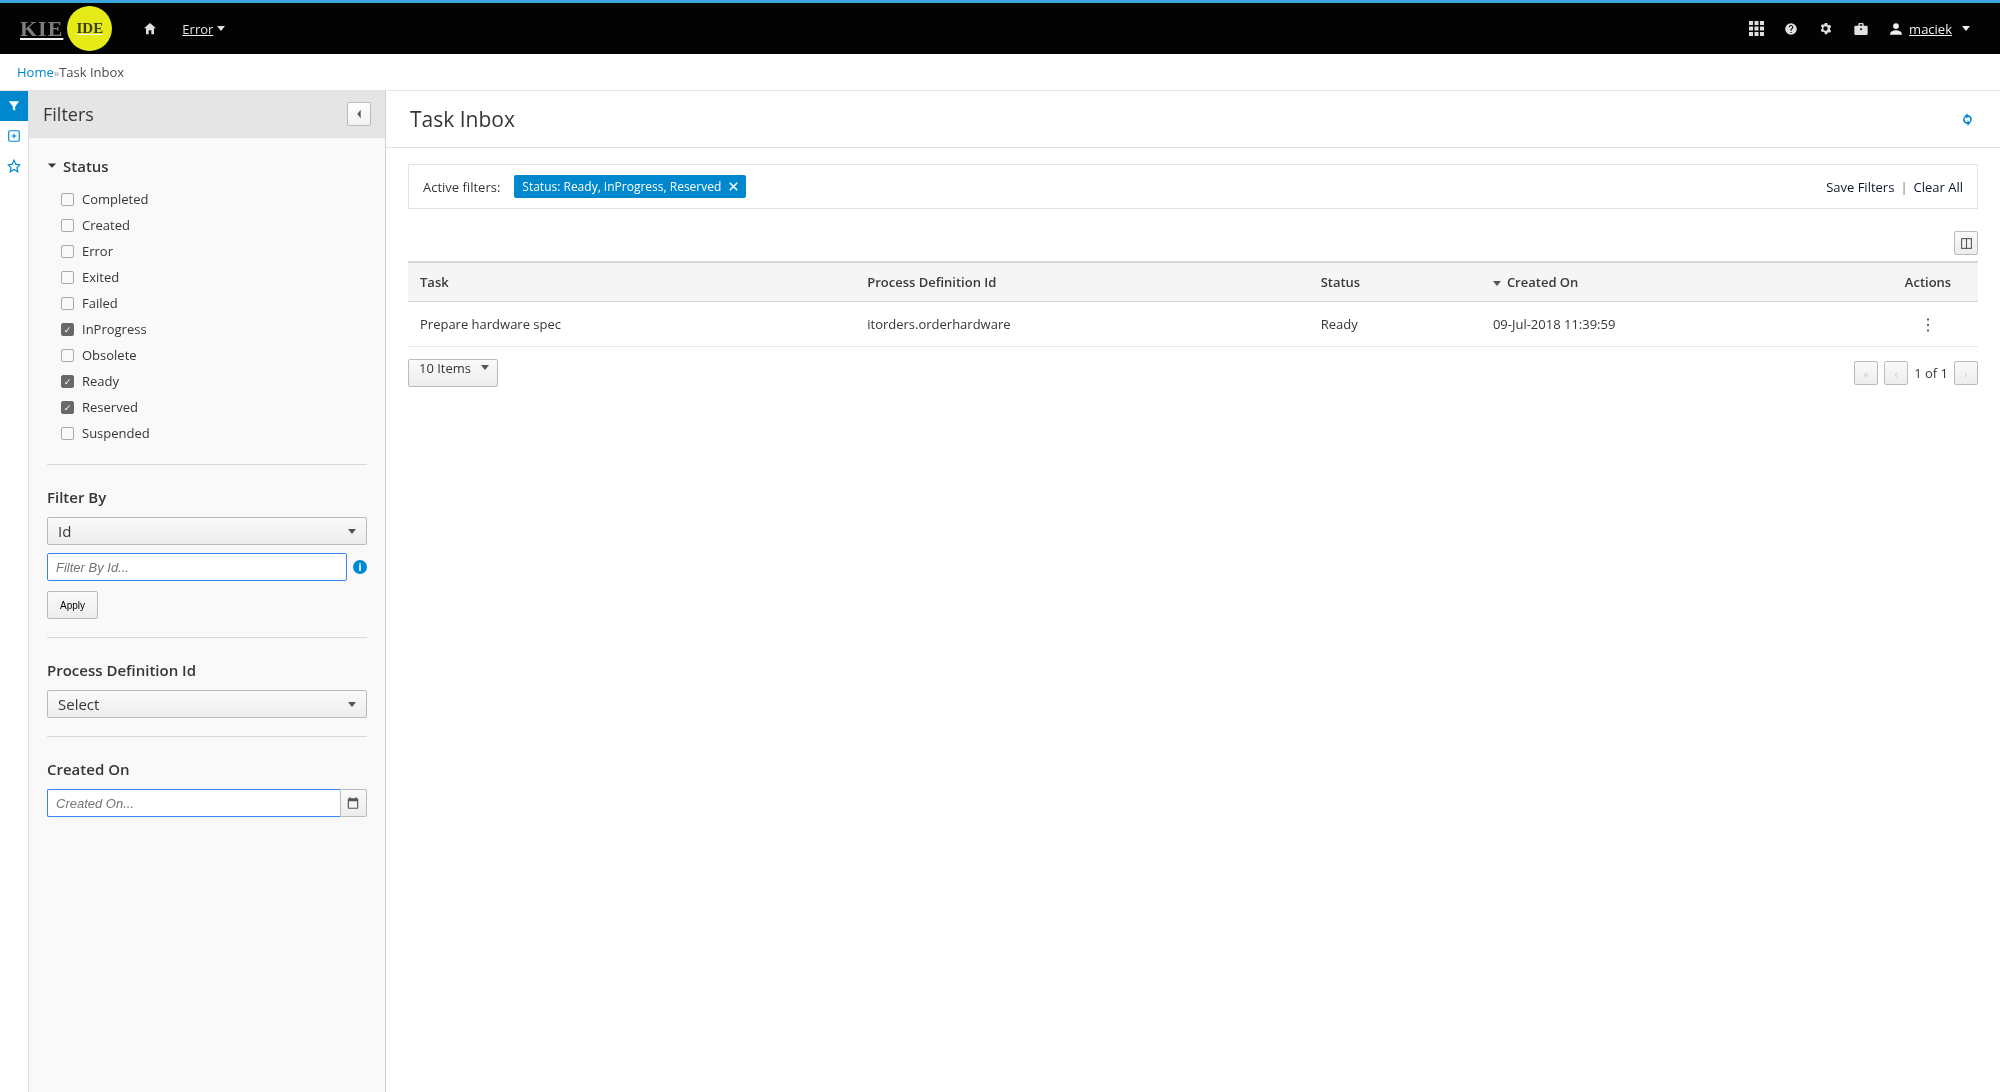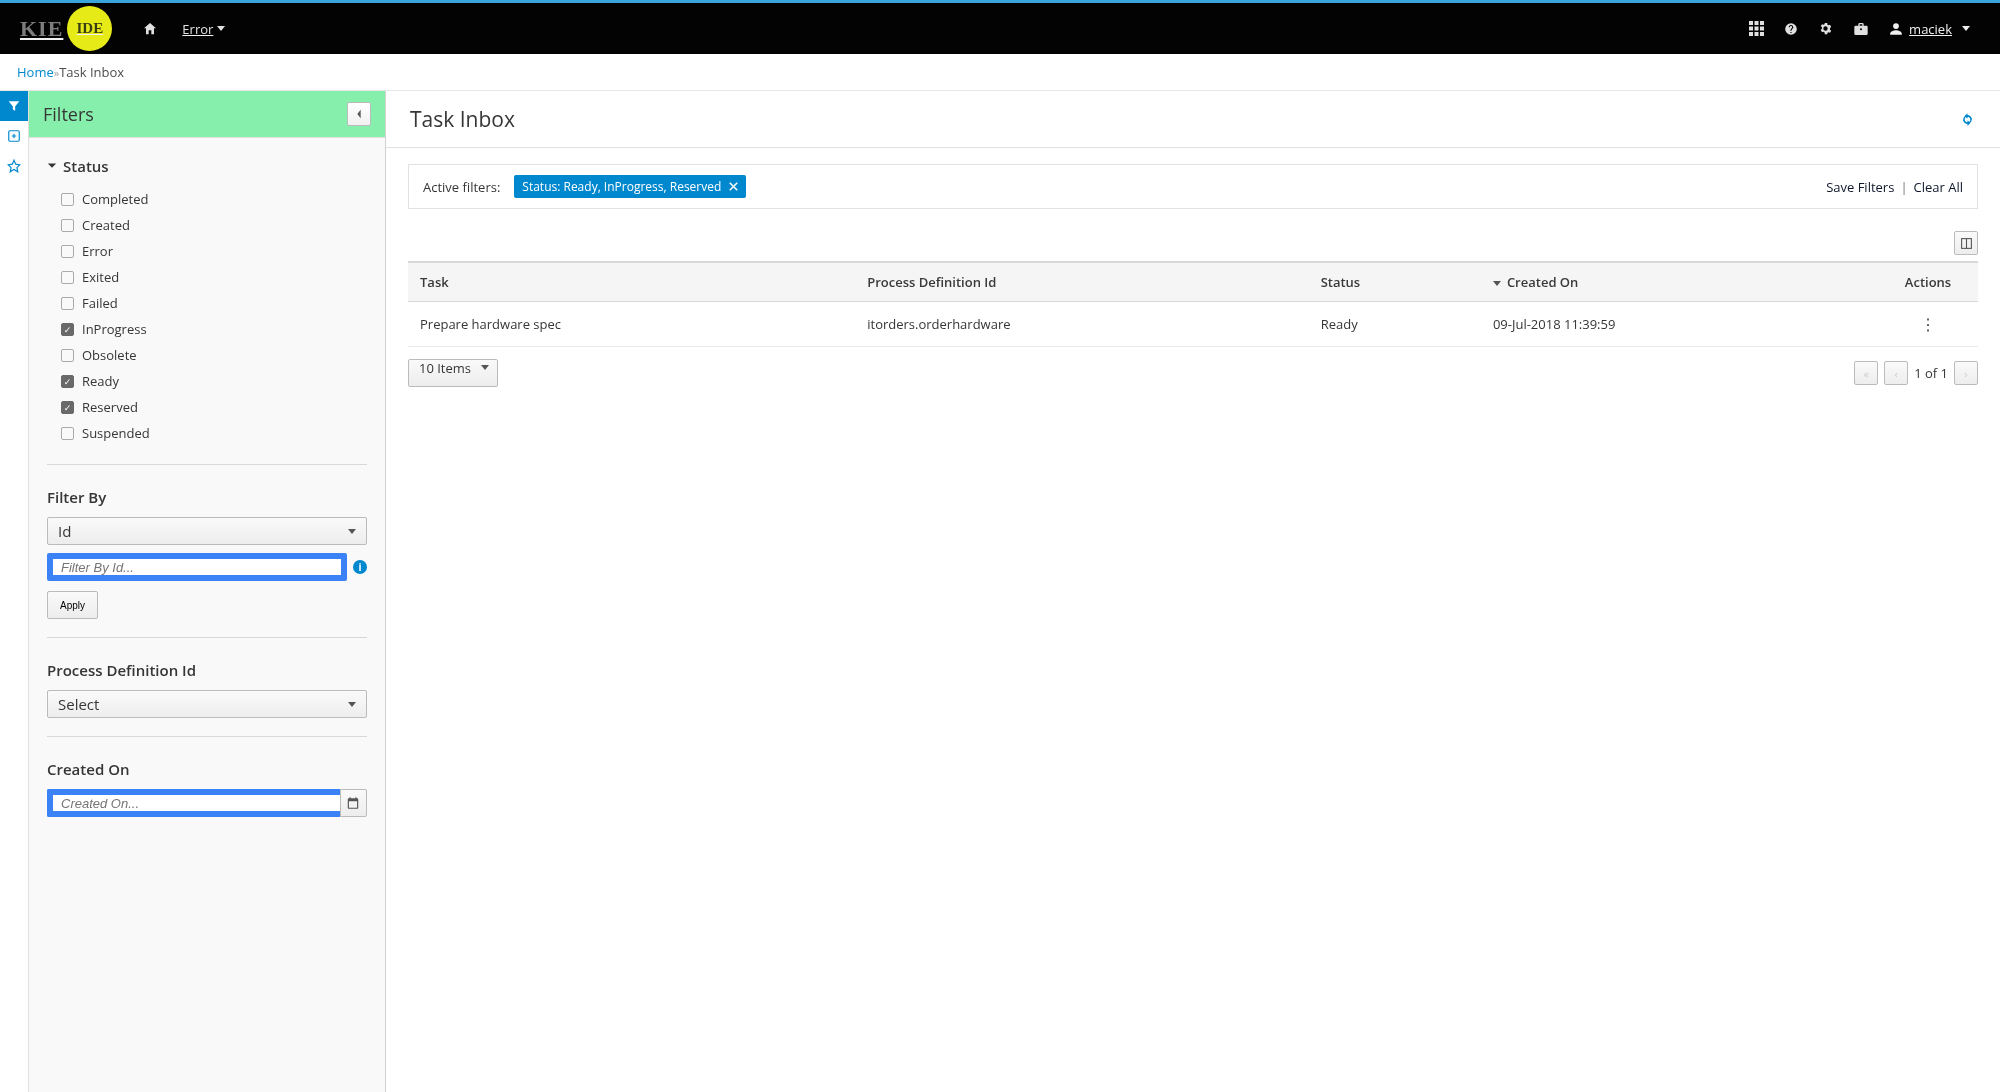--- a/index.html
+++ b/index.html
@@ -30,33 +30,33 @@
   .main { display: flex; height: calc(100vh - 90px); }
   
   
   .rail { width: 29px; background: #fff; border-right: 1px solid #e0e0e0; display: flex; flex-direction: column; align-items: center; }
   .rail-tab { width: 100%; height: 30px; display: flex; align-items: center; justify-content: center; cursor: pointer; }
   .rail-tab.active { background: #0088ce; color: #fff; }
   .rail-tab.inactive { color: #0088ce; }
   
   
   .filters { width: 357px; background: #f9f9f9; border-right: 1px solid #d1d1d1; padding: 0; overflow-y: auto; position: relative; }
-  .filters-head { display: flex; align-items: flex-end; justify-content: space-between; padding: 11px 14px; background:#86efac; border-bottom:1px solid #e0e0e0;}
+  .filters-head { display: flex; align-items: flex-end; justify-content: space-between; padding: 11px 14px; background:#e5e5e5; border-bottom:1px solid #e0e0e0;}
   .filters-head h2 { font-size: 18px; font-weight: 400; color: #363636; }
   .collapse-btn { width: 24px; height: 24px; border: 1px solid #bbb; border-radius: 2px; background: linear-gradient(#fff,#f1f1f1); display:flex; align-items:center; justify-content:center; cursor:pointer; color:#555; font-size:12px;}
   .filter-body { padding: 10px 18px; }
   .filter-section { padding: 8px 0 18px; border-bottom: 1px solid #d8d8d8; margin-bottom: 14px; }
   .filter-section:last-child{border-bottom:none;}
   .section-title { font-size: 15px; font-weight: 600; color: #363636; margin-bottom: 10px; display:flex; align-items:center; gap:6px;}
   .status-list { padding-left: 14px; }
   .status-item { display: flex; align-items: center; gap: 8px; padding: 4px 0; font-size: 13px; }
   .cb { width: 13px; height: 13px; border: 1px solid #aaa; border-radius: 2px; display:inline-flex; align-items:center; justify-content:center; font-size:9px; color:#fff;}
   .cb.checked { background: #696969; border-color:#696969; }
   .select-input { width: 100%; height: 28px; background: linear-gradient(#fafafa,#ededed); border: 1px solid #bbb; border-radius: 2px; padding: 0 10px; display:flex; align-items:center; justify-content:space-between; font-size:15px; cursor:pointer;margin-top:6px; }
-  .text-input { width: 100%; height: 28px; border: 6px solid #3b82f6; border-radius: 2px; padding: 0 8px; font-size: 13px; font-style: italic; color:#888; background:#fff;}
+  .text-input { width: 100%; height: 28px; border: 1px solid #3b82f6; border-radius: 2px; padding: 0 8px; font-size: 13px; font-style: italic; color:#888; background:#fff;}
   .input-row{display:flex; align-items:center; gap:6px;}
   .info-icon{color:#0088ce; font-size:12px; font-weight:bold; width:14px;height:14px;border-radius:50%;background:#0088ce;color:#fff;display:inline-flex;align-items:center;justify-content:center;font-size:10px;}
   .apply-btn { margin-top:10px; height: 28px; padding: 0 12px; background: linear-gradient(#fafafa,#ededed); border:1px solid #bbb; border-radius:2px; cursor:pointer; font-size:10px; }
   .date-group{display:flex;}
   .date-group .text-input{border-top-right-radius:0;border-bottom-right-radius:0;border-right:none;}
   .date-addon{width:30px;height:28px;border:1px solid #bbb;border-top-right-radius:2px;border-bottom-right-radius:2px;background:linear-gradient(#fafafa,#ededed);display:flex;align-items:center;justify-content:center;cursor:pointer;}
   
   
   .content { flex: 1; padding: 0; overflow-y: auto; }
   .content-head { display:flex; align-items:center; justify-content:space-between; padding: 14px 24px; border-bottom:1px solid #e0e0e0;}

